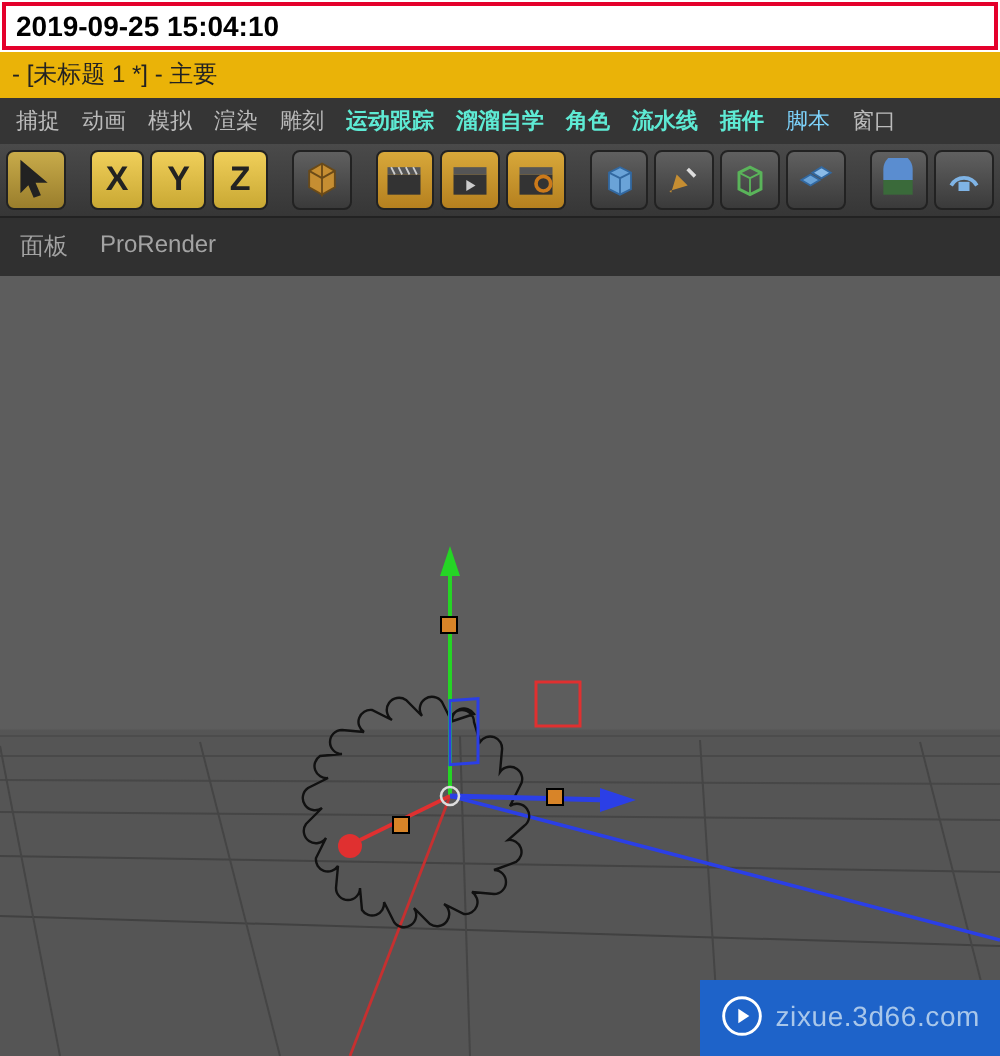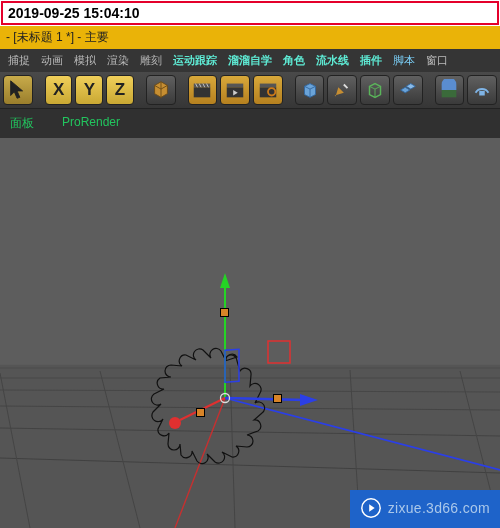--- a/index.html
+++ b/index.html
@@ -11,21 +11,21 @@
     .menu-item.aqua { color: #5eead4; font-weight: bold; }
     .menu-item.yellow { color: #7dd3fc; }
     .toolbar { background: linear-gradient(#4a4a4a,#363636); padding: 3px 3px; display: flex; gap: 3px; align-items: center; border-bottom: 1px solid #222; }
     .tool-btn { width: 30px; height: 30px; border-radius: 4px; display: flex; align-items: center; justify-content: center; background: linear-gradient(#6a6a6a,#404040); border: 1px solid #222; cursor: pointer; }
     .tool-btn.cursor { background: linear-gradient(#c8ab4a,#9a7e2c); }
     .tool-btn.axis { background: linear-gradient(#f0cf5a,#c9a833); width: 28px; }
     .tool-btn.cube { background: linear-gradient(#606060,#3a3a3a); }
     .tool-btn.gold { background: linear-gradient(#d8a83a,#b5801f); }
     .tool-btn.last { color: #7fb4e6; }
     .toolbar svg { width: 22px; height: 22px; }
-    .sub-bar { background: #303030; padding: 6px 10px; font-size: 12px; color: #22c55e; display: flex; gap: 28px; }
+    .sub-bar { background: #303030; padding: 6px 10px; font-size: 12px; color: #a3a3a3; display: flex; gap: 16px; }
     .viewport { position: relative; width: 100%; height: 390px; background: linear-gradient(#5d5d5d 0%, #5d5d5d 58%, #555 58.3%, #555 100%); overflow: hidden; }
     .grid { position: absolute; inset: 0; }
     .gear { position: absolute; left: 135px; top: 205px; }
     .watermark { position: absolute; right: 0; bottom: 0; background: #1e63c9; color: #fff; font-size: 15px; padding: 7px 10px 9px 10px; display: flex; align-items: center; gap: 6px; }
     .watermark .site { font-size: 14px; color: #a9c7ea; letter-spacing: 0.3px; }
     .handle { position: absolute; width: 9px; height: 9px; background: #d88428; border: 1px solid #000; }
   </style>
 </head>
 <body>
 

